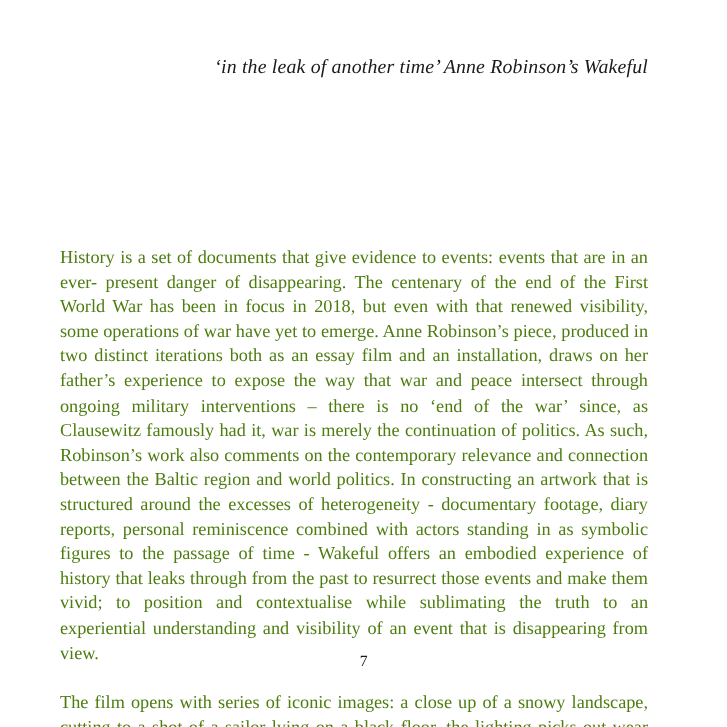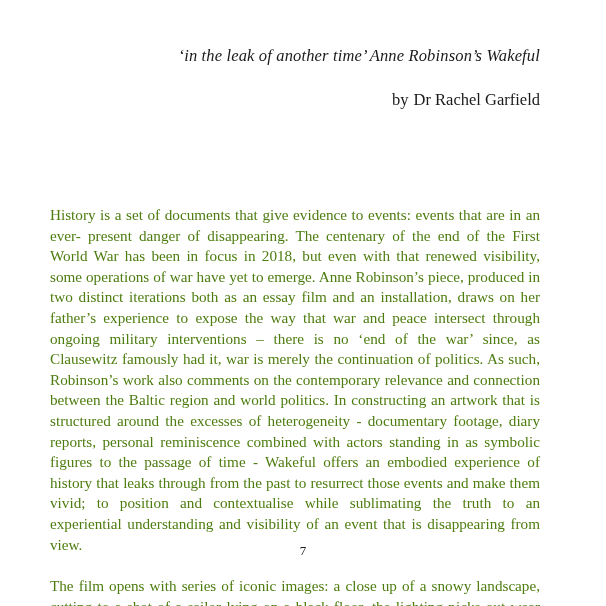--- a/index.html
+++ b/index.html
@@ -86,23 +86,20 @@
     color: #1a1a1a;
   }
 </style>
 </head>
 <body>
 
 <div class="page">
 
   <div class="header">
     <div class="article-title">‘in the leak of another time’ Anne Robinson’s Wakeful</div>
-    <div class="byline">
-      <span class="by-word">by</span><span>Dr Rachel Garfield</span>
-    </div>
   </div>
 
   <div class="body-copy">
     <p class="para">History is a set of documents that give evidence to events: events that are in an ever- present danger of disappearing.  The centenary of the end of the First World War has been in focus in 2018, but even with that renewed visibility, some operations of war have yet to emerge.  Anne Robinson’s piece, produced in two distinct iterations both as an essay film and an installation, draws on her father’s experience to expose the way that war and peace intersect through ongoing military interventions – there is no ‘end of the war’ since, as Clausewitz famously had it, war is merely the continuation of politics. As such, Robinson’s work also comments on the contemporary relevance and connection between the Baltic region and world politics.  In constructing an artwork that is structured around the excesses of heterogeneity - documentary footage, diary reports, personal reminiscence combined with actors standing in as symbolic figures to the passage of time - Wakeful offers an embodied experience of history that leaks through from the past to resurrect those events and make them vivid; to position and contextualise while sublimating the truth to an experiential understanding and visibility of an event that is disappearing from view.</p>
     <p class="para">The film opens with series of iconic images: a close up of a snowy landscape, cutting to a shot of a sailor lying on a black floor, the lighting picks out wear and tear on the floor’s surface. Viewed from the shoulder up, viewed from above, the</p>
   </div>
 
   <div class="folio">7</div>
 
 </div>

